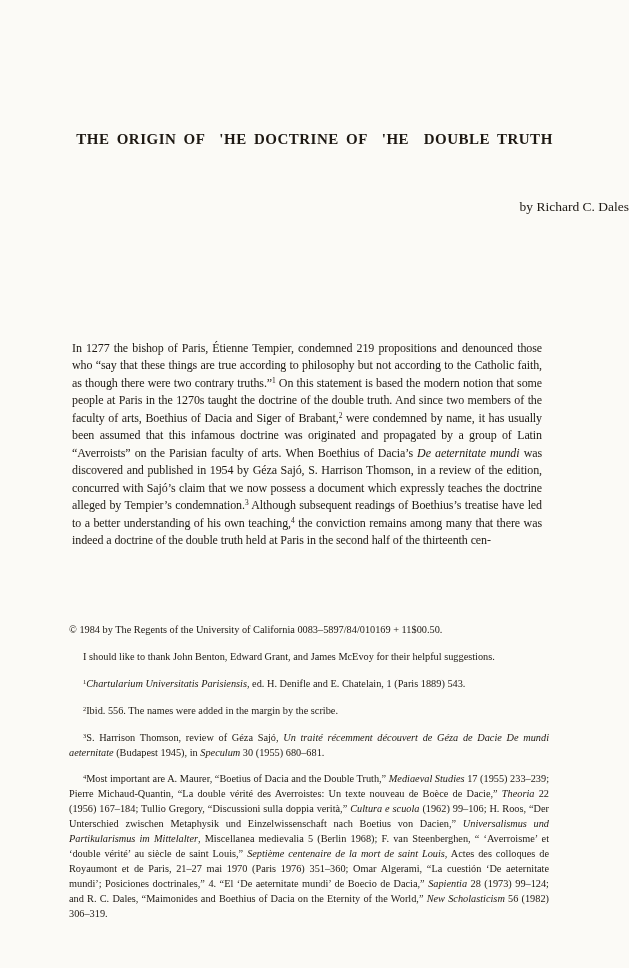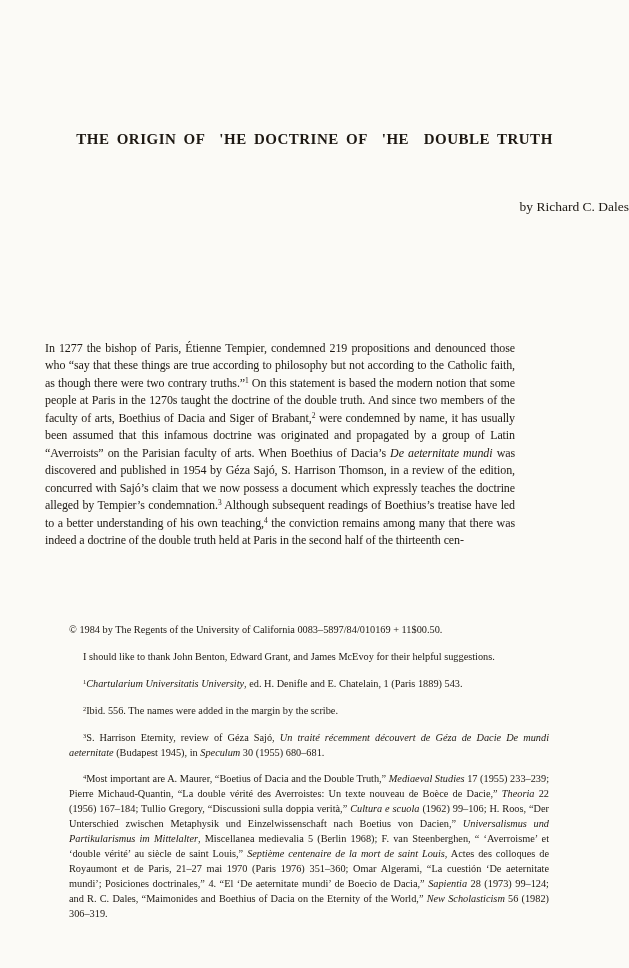--- a/index.html
+++ b/index.html
@@ -17,21 +17,21 @@
     text-align: center;
     font-weight: bold; font-size: 15px;
     letter-spacing: 0.5px; word-spacing: 3px;
     white-space: pre-wrap;
   }
   .byline {
     position: absolute; top: 199px; left: 0; width: 629px;
     text-align: right; font-size: 13.5px;
   }
   .bodytext {
-    position: absolute; top: 340px; left: 45px; width: 470px;
+    position: absolute; top: 340px; left: 72px; width: 470px;
     font-size: 12px; line-height: 17.45px;
     text-align: justify; letter-spacing: -0.1px;
   }
   .bodytext p { margin: 0; }
   .footnotes {
     position: absolute; top: 611px; left: 57px; width: 504px;
     font-size: 10.3px; line-height: 14.9px;
     text-align: justify;
   }
   .footnotes p.fn { margin: 12px; text-indent: 14px; }
@@ -47,18 +47,18 @@
 
   <div class="byline">by Richard C. Dales</div>
 
   <div class="bodytext">
     <p><span>In 1277 the bishop of Paris, Étienne Tempier, condemned 219 propositions and denounced those who “say that these things are true according to philosophy but not according to the Catholic faith, as though there were two contrary truths.”</span><sup>1</sup><span> On this statement is based the modern notion that some people at Paris in the 1270s taught the doctrine of the double truth. And since two members of the faculty of arts, Boethius of Dacia and Siger of Brabant,</span><sup>2</sup><span> were condemned by name, it has usually been assumed that this infamous doctrine was originated and propagated by a group of Latin “Averroists” on the Parisian faculty of arts. When Boethius of Dacia’s </span><em>De aeternitate mundi</em><span> was discovered and published in 1954 by Géza Sajó, S. Harrison Thomson, in a review of the edition, concurred with Sajó’s claim that we now possess a document which expressly teaches the doctrine alleged by Tempier’s condemnation.</span><sup>3</sup><span> Although subsequent readings of Boethius’s treatise have led to a better understanding of his own teaching,</span><sup>4</sup><span> the conviction remains among many that there was indeed a doctrine of the double truth held at Paris in the second half of the thirteenth cen-</span></p>
   </div>
 
   <div class="footnotes">
       <p class="fn noindent"><span>© 1984 by The Regents of the University of California 0083–5897/84/010169 + 11$00.50.</span></p>
       <p class="fn"><span>I should like to thank John Benton, Edward Grant, and James McEvoy for their helpful suggestions.</span></p>
-      <p class="fn"><sup>1</sup><em>Chartularium Universitatis University</em><span>, ed. H. Denifle and E. Chatelain, 1 (Paris 1889) 543.</span></p>
+      <p class="fn"><sup>1</sup><em>Chartularium Universitatis Parisiensis</em><span>, ed. H. Denifle and E. Chatelain, 1 (Paris 1889) 543.</span></p>
       <p class="fn"><sup>2</sup><span>Ibid. 556. The names were added in the margin by the scribe.</span></p>
-      <p class="fn"><sup>3</sup><span>S. Harrison Eternity, review of Géza Sajó, </span><em>Un traité récemment découvert de Géza de Dacie De mundi aeternitate</em><span> (Budapest 1945), in </span><em>Speculum</em><span> 30 (1955) 680–681.</span></p>
+      <p class="fn"><sup>3</sup><span>S. Harrison Thomson, review of Géza Sajó, </span><em>Un traité récemment découvert de Géza de Dacie De mundi aeternitate</em><span> (Budapest 1945), in </span><em>Speculum</em><span> 30 (1955) 680–681.</span></p>
       <p class="fn"><sup>4</sup><span>Most important are A. Maurer, “Boetius of Dacia and the Double Truth,” </span><em>Mediaeval Studies</em><span> 17 (1955) 233–239; Pierre Michaud-Quantin, “La double vérité des Averroistes: Un texte nouveau de Boèce de Dacie,” </span><em>Theoria</em><span> 22 (1956) 167–184; Tullio Gregory, “Discussioni sulla doppia verità,” </span><em>Cultura e scuola</em><span> (1962) 99–106; H. Roos, “Der Unterschied zwischen Metaphysik und Einzelwissenschaft nach Boetius von Dacien,” </span><em>Universalismus und Partikularismus im Mittelalter</em><span>, Miscellanea medievalia 5 (Berlin 1968); F. van Steenberghen, “ ‘Averroisme’ et ‘double vérité’ au siècle de saint Louis,” </span><em>Septième centenaire de la mort de saint Louis</em><span>, Actes des colloques de Royaumont et de Paris, 21–27 mai 1970 (Paris 1976) 351–360; Omar Algerami, “La cuestión ‘De aeternitate mundi’; Posiciones doctrinales,” 4. “El ‘De aeternitate mundi’ de Boecio de Dacia,” </span><em>Sapientia</em><span> 28 (1973) 99–124; and R. C. Dales, “Maimonides and Boethius of Dacia on the Eternity of the World,” </span><em>New Scholasticism</em><span> 56 (1982) 306–319.</span></p>
     </div>
 </div>
 
 </body></html>

